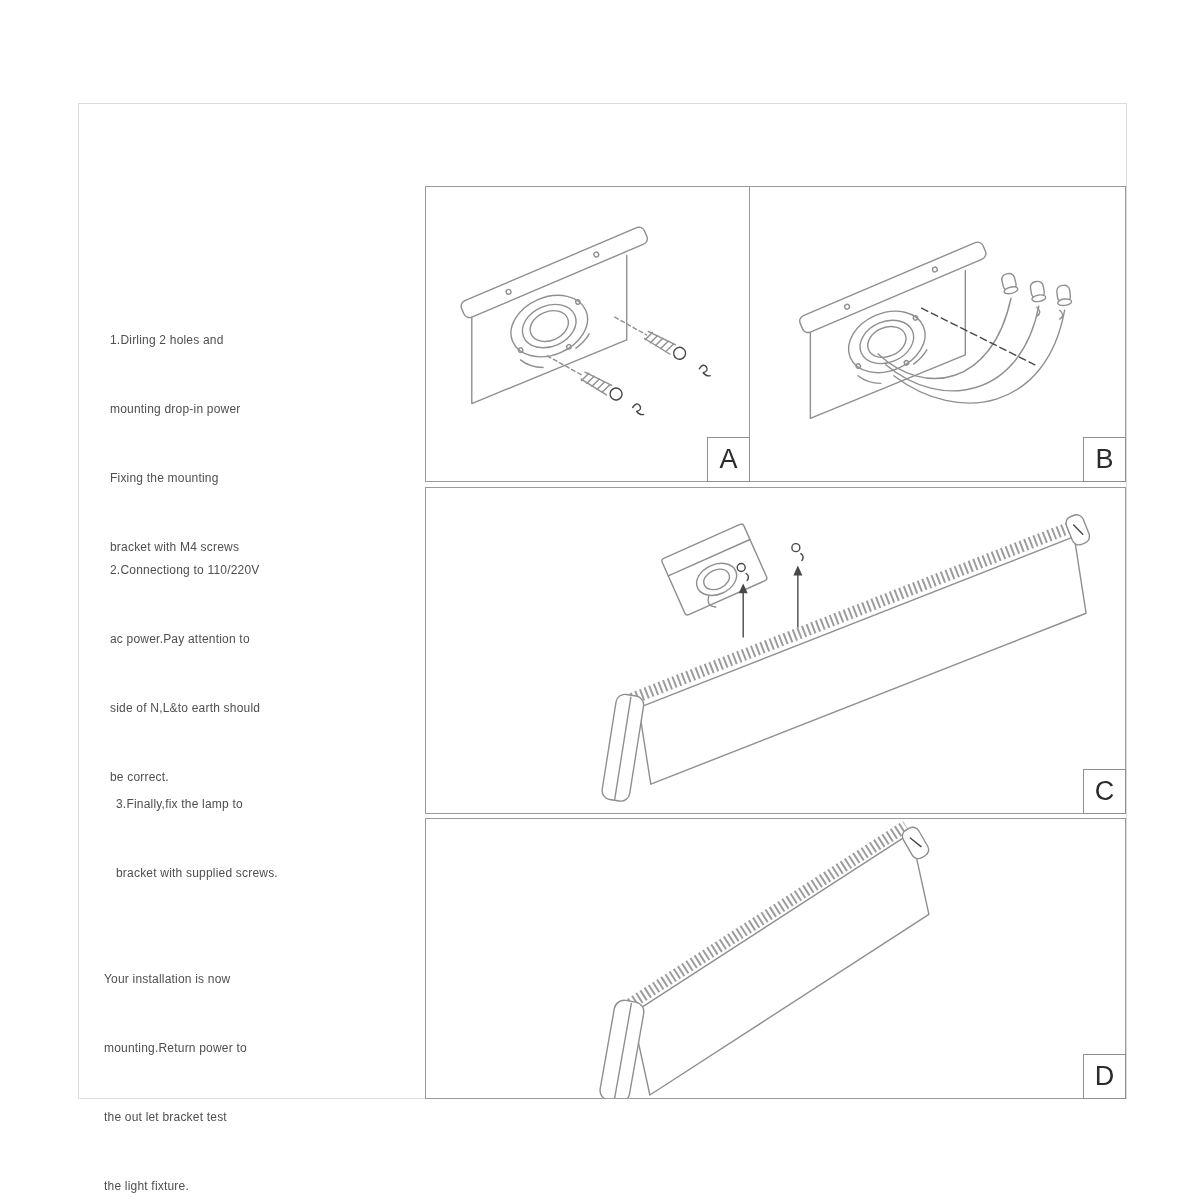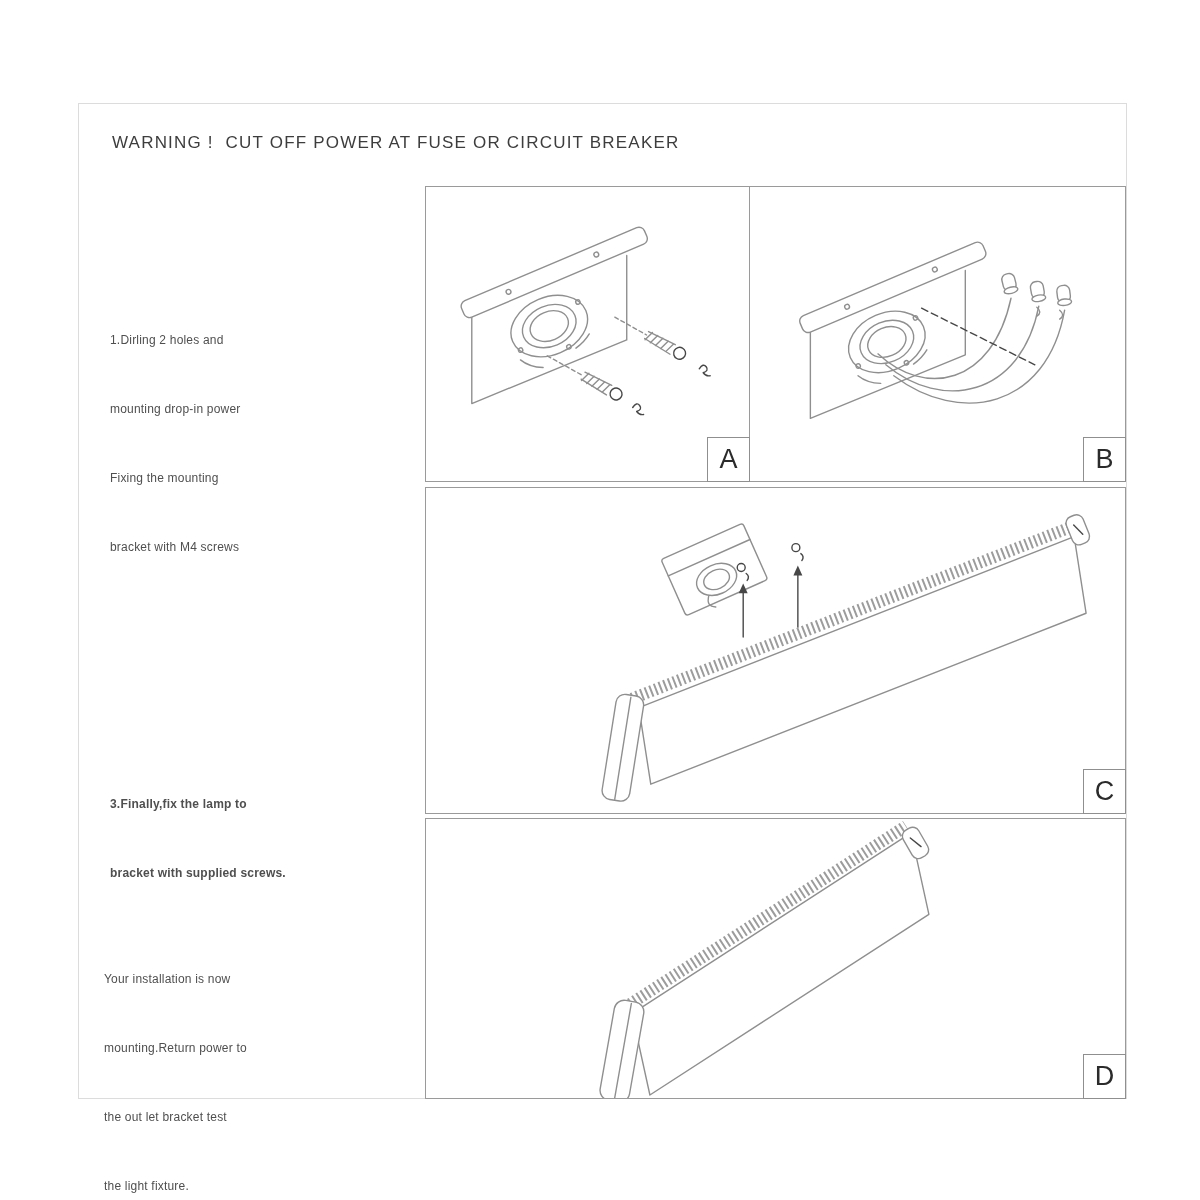--- a/index.html
+++ b/index.html
@@ -22,31 +22,36 @@
   .dk{stroke:#474747;fill:none;stroke-linecap:round;stroke-linejoin:round;stroke-width:1.4;}
   .dash{stroke-dasharray:4 3;}
   .hatch{stroke:#9c9c9c;stroke-width:12;stroke-dasharray:2 3;fill:none;}
 </style>
 </head>
 <body>
 
 <div class="sheet">
   <div class="frame"></div>
 
-  <div class="warning">WARNING !  CUT OFF POWER AT FUSE OR CIRCUIT BREAKER</div>
 
   <div class="step" style="left:110px;top:283px;">
     <div>1.Dirling 2 holes and</div>
     <div>mounting drop-in power</div>
     <div>Fixing the mounting</div>
     <div>bracket with M4 screws</div>
   </div>
 
-
-  <div class="step" style="left:110px;top:747px;font-weight:bold;">
+  <div class="step" style="left:110px;top:513px;">
+    <div>2.Connectiong to 110/220V</div>
+    <div>ac power.Pay attention to</div>
+    <div>side of N,L&amp;to earth should</div>
+    <div>be correct.</div>
+  </div>
+
+  <div class="step" style="left:116px;top:747px;">
     <div>3.Finally,fix the lamp to</div>
     <div>bracket with supplied screws.</div>
   </div>
 
   <div class="step" style="left:104px;top:922px;">
     <div>Your installation is now</div>
     <div>mounting.Return power to</div>
     <div>the out let bracket test</div>
     <div>the light fixture.</div>
   </div>

